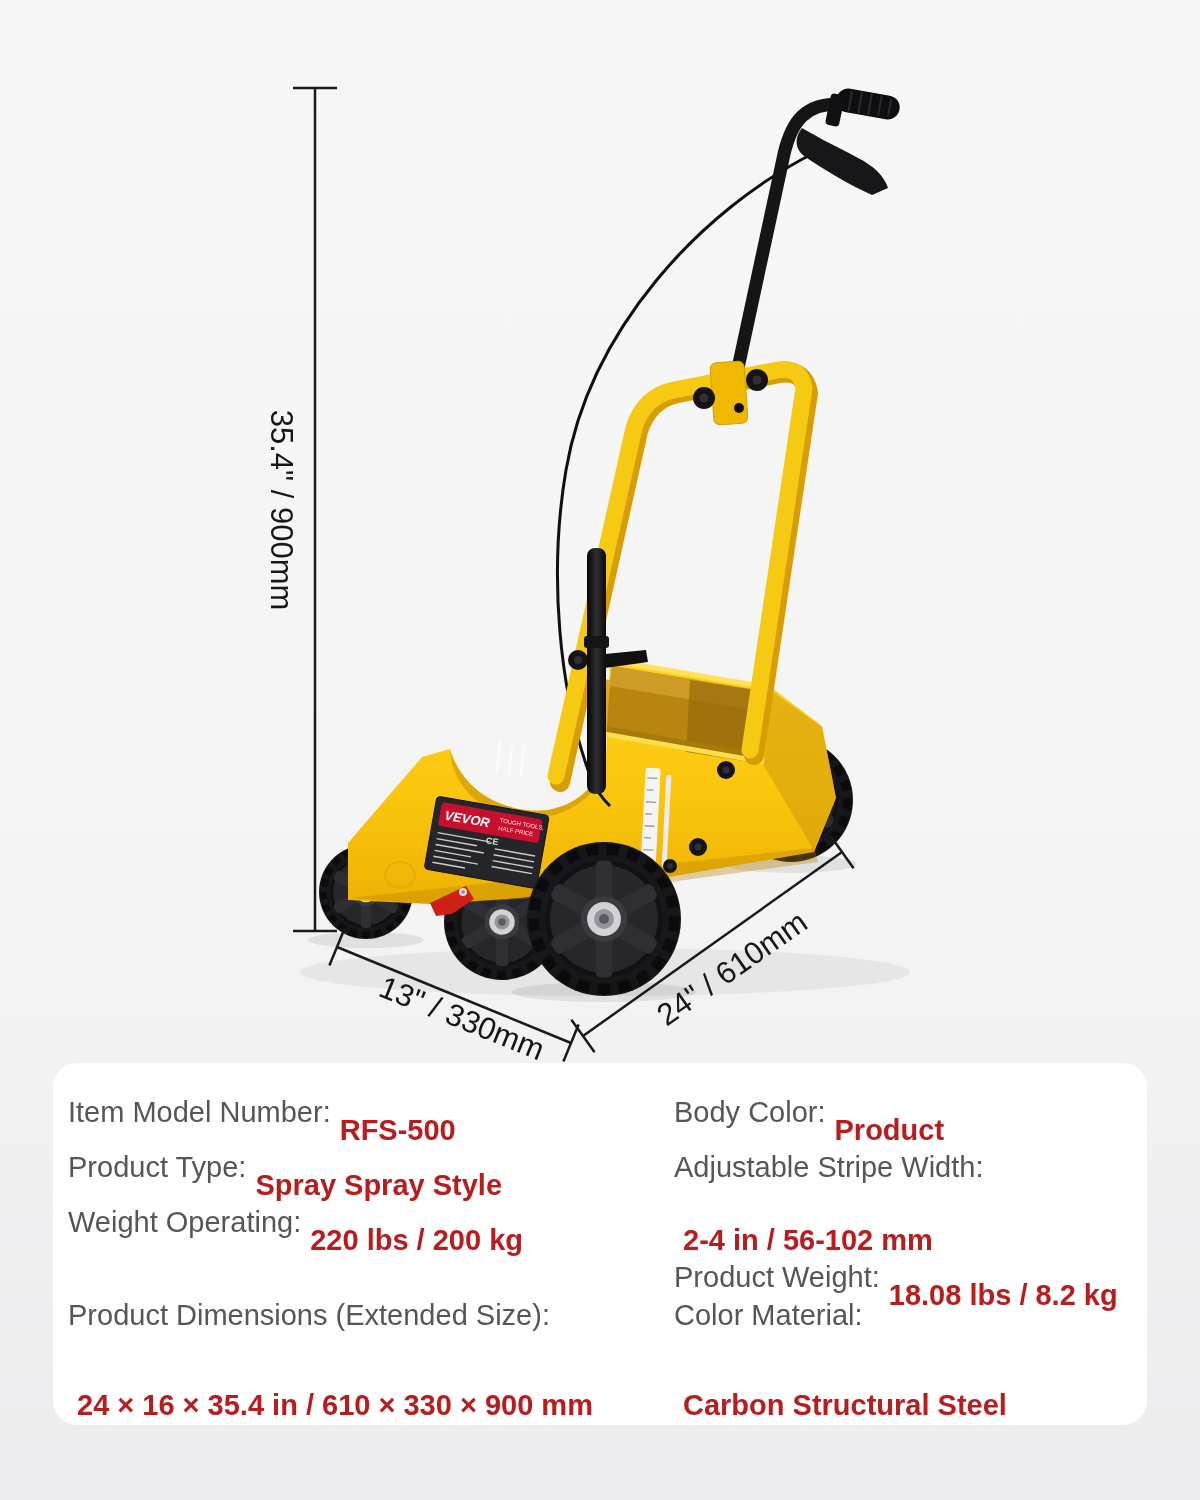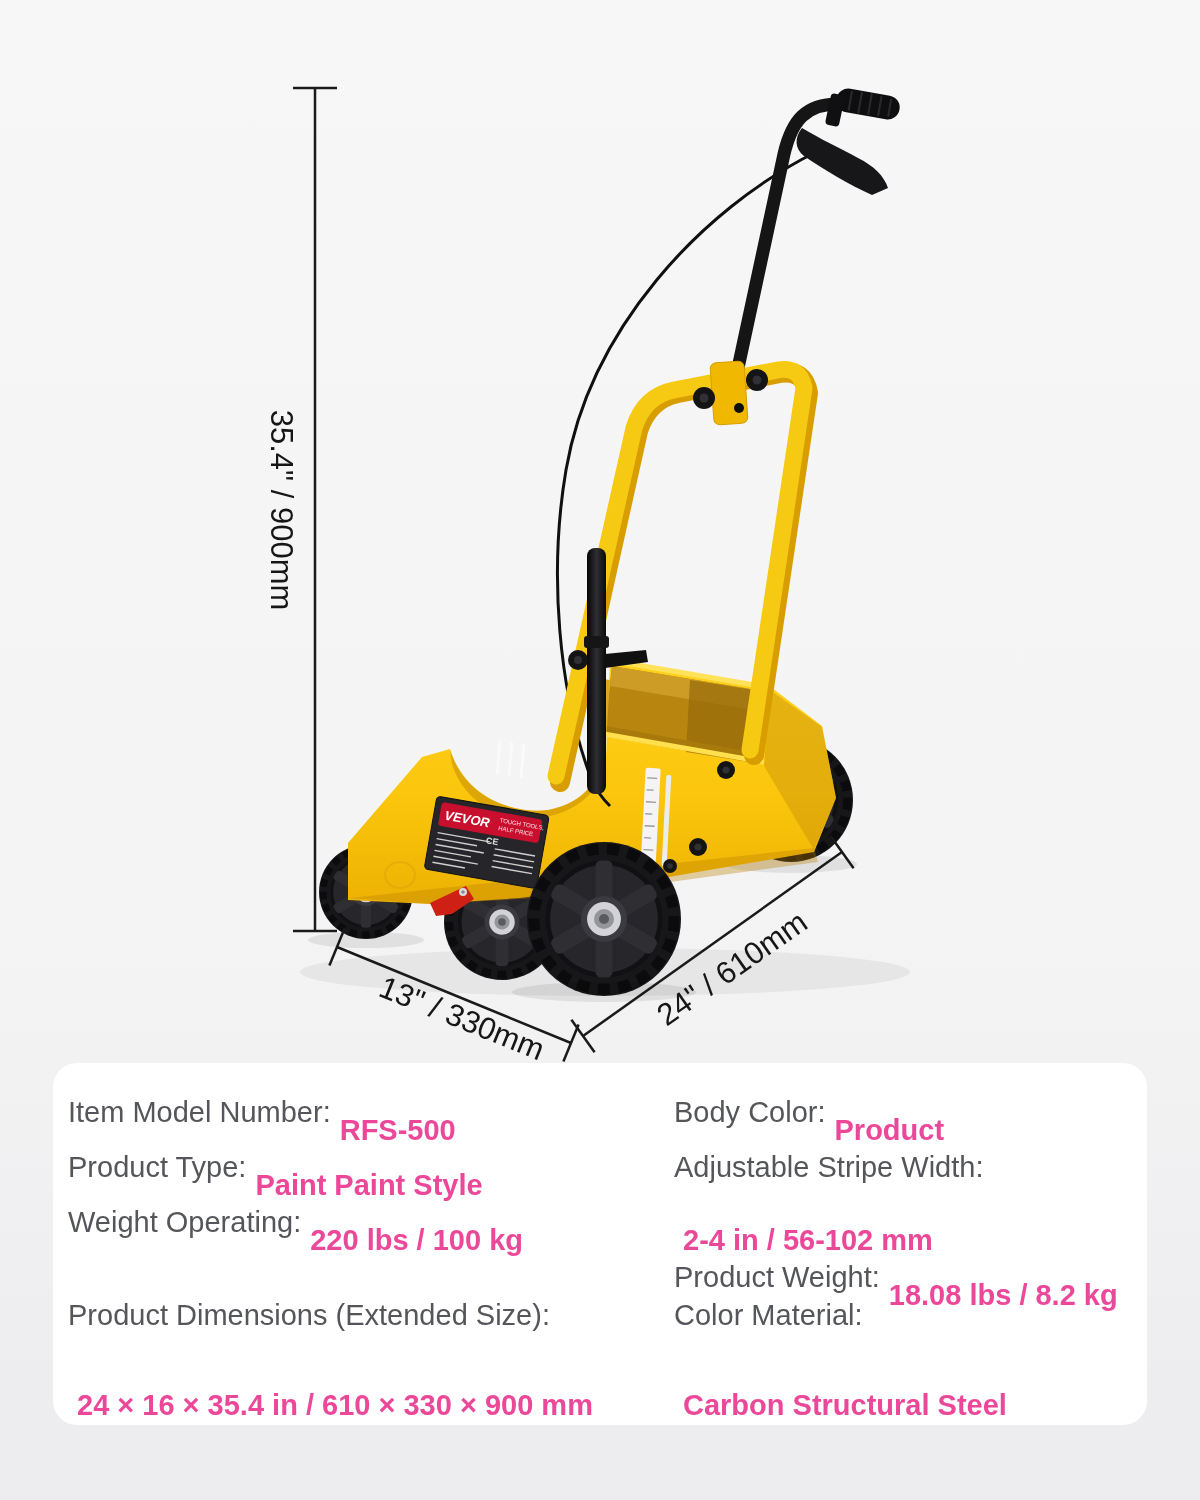--- a/index.html
+++ b/index.html
@@ -15,21 +15,21 @@
     background:#ffffff;border-radius:24px;
   }
   .spec-col{position:absolute;top:0;height:100%;}
   #spec-col-left{left:15px;width:590px;}
   #spec-col-right{left:621px;width:460px;}
   .spec-row{
     position:absolute;left:0;height:40px;display:flex;align-items:center;
     font-size:29px;white-space:nowrap;justify-content:space-between;
   }
   .spec-row .lbl{color:#55565a;font-weight:400;}
-  .spec-row .val{color:#ec4899;font-weight:700;margin-left:9px;margin-top:36px;}
+  .spec-row .val{color:#b91c1c;font-weight:700;margin-left:9px;margin-top:36px;}
   .spec-row .val:empty{margin-left:0;}
   .r0{top:29px}.r1{top:84px}.r2{top:139px}.r3{top:194px}.r4{top:232px}.r5{top:304px}
 </style>
 </head>
 <body>
 
 <svg id="scene" viewBox="0 0 1200 1500">
   <defs>
     <g id="wheel">
       <circle r="100" fill="#17171a"></circle>
@@ -230,25 +230,25 @@
 </svg>
 
 <div id="spec-card">
   <div class="spec-col" id="spec-col-left">
     <div class="spec-row r0">
       <span class="lbl">Item Model Number:</span>
       <span class="val">RFS-500</span>
     </div>
     <div class="spec-row r1">
       <span class="lbl">Product Type:</span>
-      <span class="val">Paint Paint Style</span>
+      <span class="val">Spray Spray Style</span>
     </div>
     <div class="spec-row r2">
       <span class="lbl">Weight Operating:</span>
-      <span class="val">220 lbs / 100 kg</span>
+      <span class="val">220 lbs / 200 kg</span>
     </div>
     <div class="spec-row r4">
       <span class="lbl">Product Dimensions (Extended Size):</span>
       <span class="val"></span>
     </div>
     <div class="spec-row r5">
       <span class="lbl"></span>
       <span class="val">24 × 16 × 35.4 in / 610 × 330 × 900 mm</span>
     </div>
   </div>

